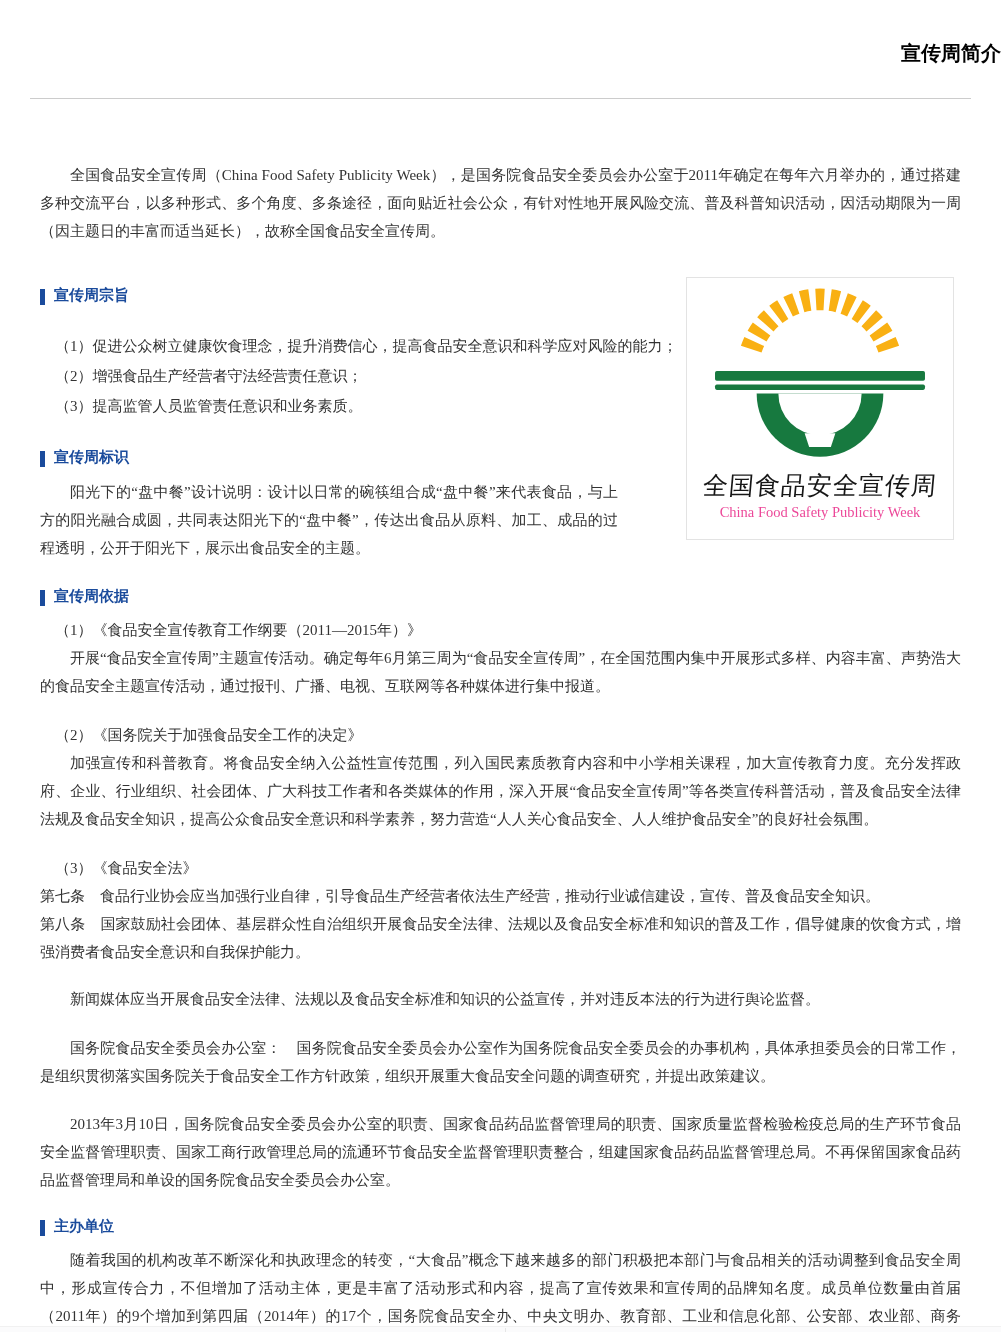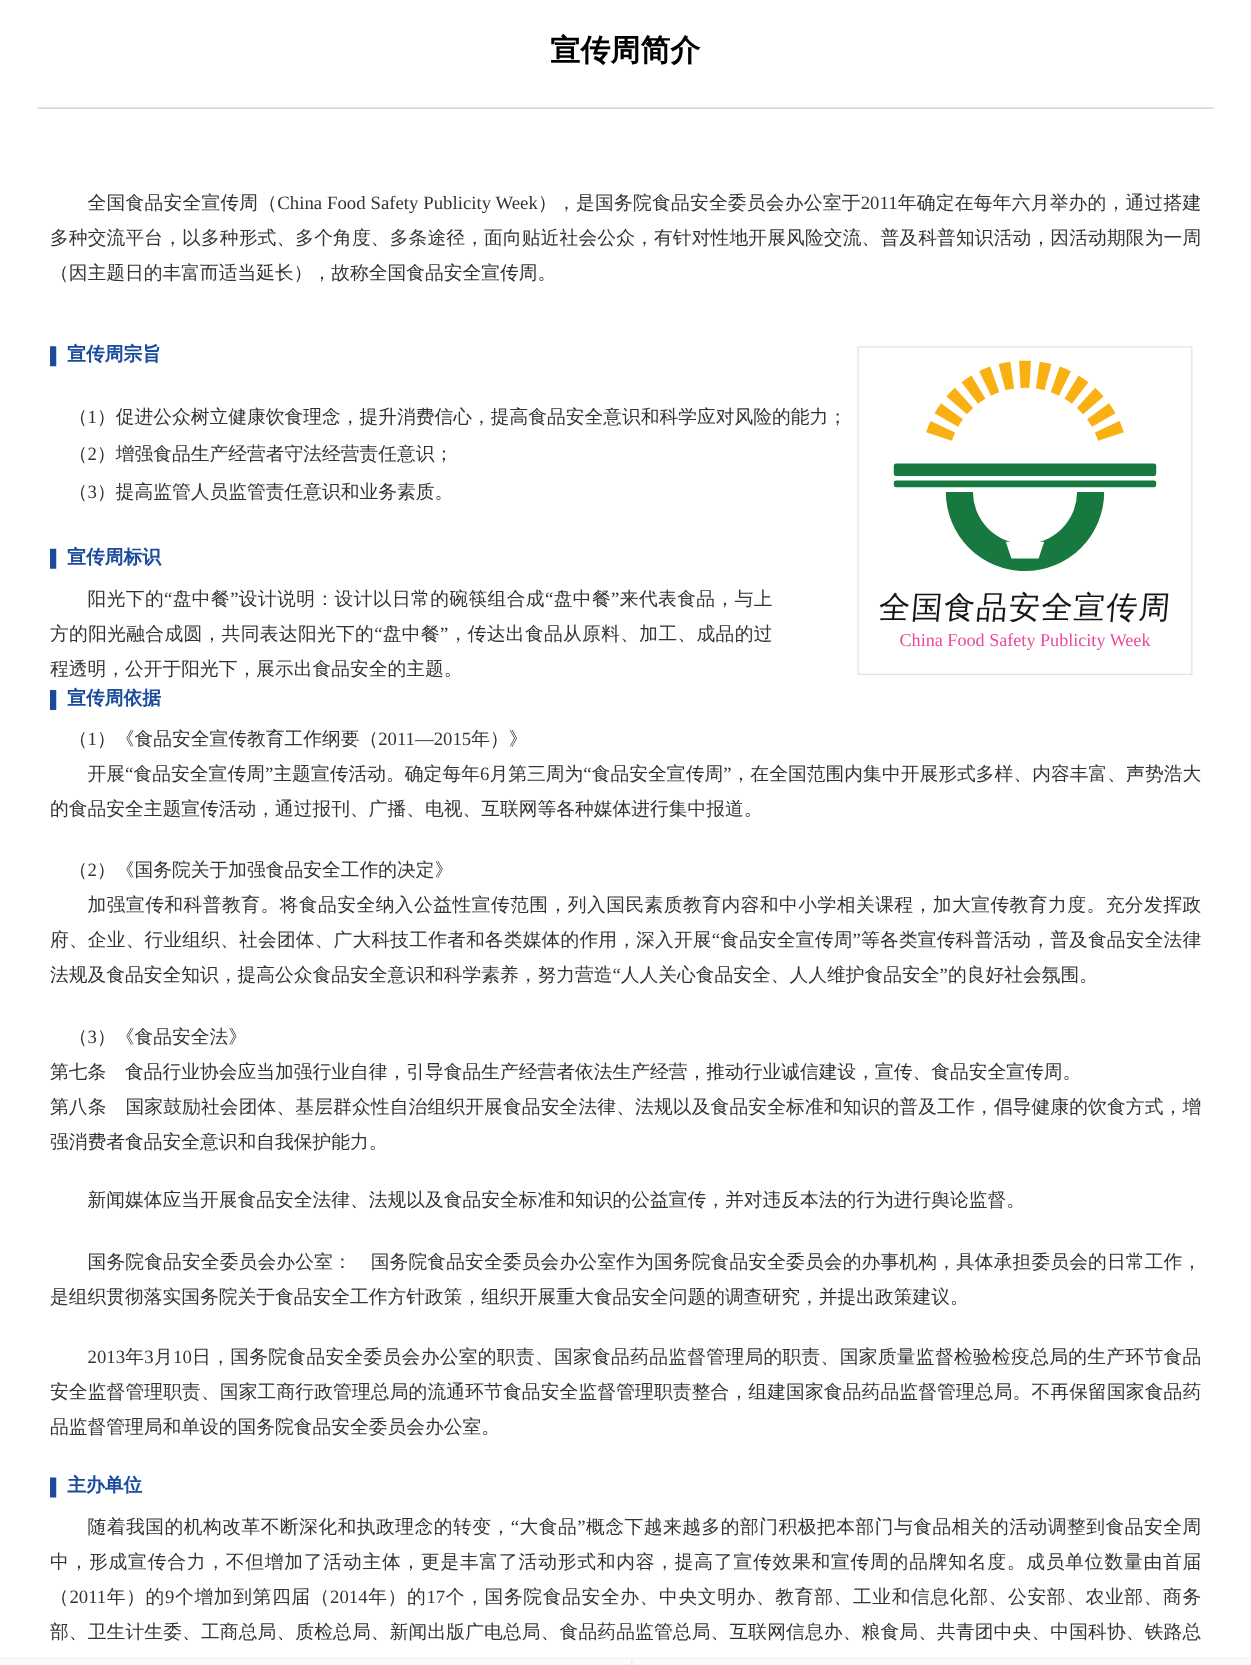--- a/index.html
+++ b/index.html
@@ -5,22 +5,22 @@
   * { margin: 0; padding: 0; box-sizing: border-box; }
   html, body { background: #ffffff; }
   body {
     width: 1001px; height: 1332px;
     position: relative; overflow: hidden;
     font-family: "Liberation Serif", serif;
     color: #333333; font-size: 15px;
   }
   .page-title {
     font-family: "Liberation Sans", sans-serif;
-    font-size: 24px; font-weight: bold; color: #000000;
-    text-align: center; padding-top: 26px; line-height: 30px;
+    font-size: 20px; font-weight: bold; color: #000000;
+    text-align: right; padding-top: 38px; line-height: 30px;
   }
   .title-divider {
     border: none; border-top: 1px solid var(--divider-gray, #cccccc);
     margin: 30px 30px 0 30px;
   }
   .content { padding: 0 40px; }
   .para { line-height: 28px; text-align: justify; }
   .indent2 { text-indent: 2em; }
   .indent1 { text-indent: 1em; }
   .sec-h {
@@ -32,21 +32,21 @@
   .sec-bar {
     display: inline-block; width: 5px; height: 16px;
     background: var(--heading-blue, #1a4b9c); margin-right: 9px;
   }
   .intro { margin-top: 62px; }
   .sec-zongzhi { margin-top: 42px; }
   .zz-item { line-height: 30px; }
   .zz-items { margin-top: 24px; }
   .sec-biaoshi { margin-top: 28px; }
   .biaoshi-text { max-width: 578px; margin-top: 9px; }
-  .sec-yiju { }
+  .sec-yiju { margin-top: 26px; }
   .yj-title { margin-top: 8px; }
   .yj-gap { margin-top: 21px; }
   .media-para { margin-top: 19px; }
   .sec-qiantou { margin-top: 21px; }
   .qt-para1 { margin-top: 8px; }
   .qt-para2 { margin-top: 20px; }
   .sec-zhuban { margin-top: 24px; }
   .zb-text { margin-top: 8px; }
   .logo-box {
     position: absolute; top: 277px; left: 686px;
@@ -107,21 +107,21 @@
     <section class="sec-yiju">
       <h2 class="sec-h">
         <span class="sec-bar"></span>
         <span>宣传周依据</span>
       </h2>
       <p class="para indent1 yj-title">（1）《食品安全宣传教育工作纲要（2011—2015年）》</p>
       <p class="para indent2">开展“食品安全宣传周”主题宣传活动。确定每年6月第三周为“食品安全宣传周”，在全国范围内集中开展形式多样、内容丰富、声势浩大的食品安全主题宣传活动，通过报刊、广播、电视、互联网等各种媒体进行集中报道。</p>
       <p class="para indent1 yj-gap">（2）《国务院关于加强食品安全工作的决定》</p>
       <p class="para indent2">加强宣传和科普教育。将食品安全纳入公益性宣传范围，列入国民素质教育内容和中小学相关课程，加大宣传教育力度。充分发挥政府、企业、行业组织、社会团体、广大科技工作者和各类媒体的作用，深入开展“食品安全宣传周”等各类宣传科普活动，普及食品安全法律法规及食品安全知识，提高公众食品安全意识和科学素养，努力营造“人人关心食品安全、人人维护食品安全”的良好社会氛围。</p>
       <p class="para indent1 yj-gap">（3）《食品安全法》</p>
-      <p class="para">第七条　食品行业协会应当加强行业自律，引导食品生产经营者依法生产经营，推动行业诚信建设，宣传、食品安全宣传周。</p>
+      <p class="para">第七条　食品行业协会应当加强行业自律，引导食品生产经营者依法生产经营，推动行业诚信建设，宣传、普及食品安全知识。</p>
       <p class="para">第八条　国家鼓励社会团体、基层群众性自治组织开展食品安全法律、法规以及食品安全标准和知识的普及工作，倡导健康的饮食方式，增强消费者食品安全意识和自我保护能力。</p>
       <p class="para indent2 media-para">新闻媒体应当开展食品安全法律、法规以及食品安全标准和知识的公益宣传，并对违反本法的行为进行舆论监督。</p>
     </section>
 
     <section class="sec-qiantou">
       <p class="para indent2 qt-para1">国务院食品安全委员会办公室：　国务院食品安全委员会办公室作为国务院食品安全委员会的办事机构，具体承担委员会的日常工作，是组织贯彻落实国务院关于食品安全工作方针政策，组织开展重大食品安全问题的调查研究，并提出政策建议。</p>
       <p class="para indent2 qt-para2">2013年3月10日，国务院食品安全委员会办公室的职责、国家食品药品监督管理局的职责、国家质量监督检验检疫总局的生产环节食品安全监督管理职责、国家工商行政管理总局的流通环节食品安全监督管理职责整合，组建国家食品药品监督管理总局。不再保留国家食品药品监督管理局和单设的国务院食品安全委员会办公室。</p>
     </section>
 
     <section class="sec-zhuban">

